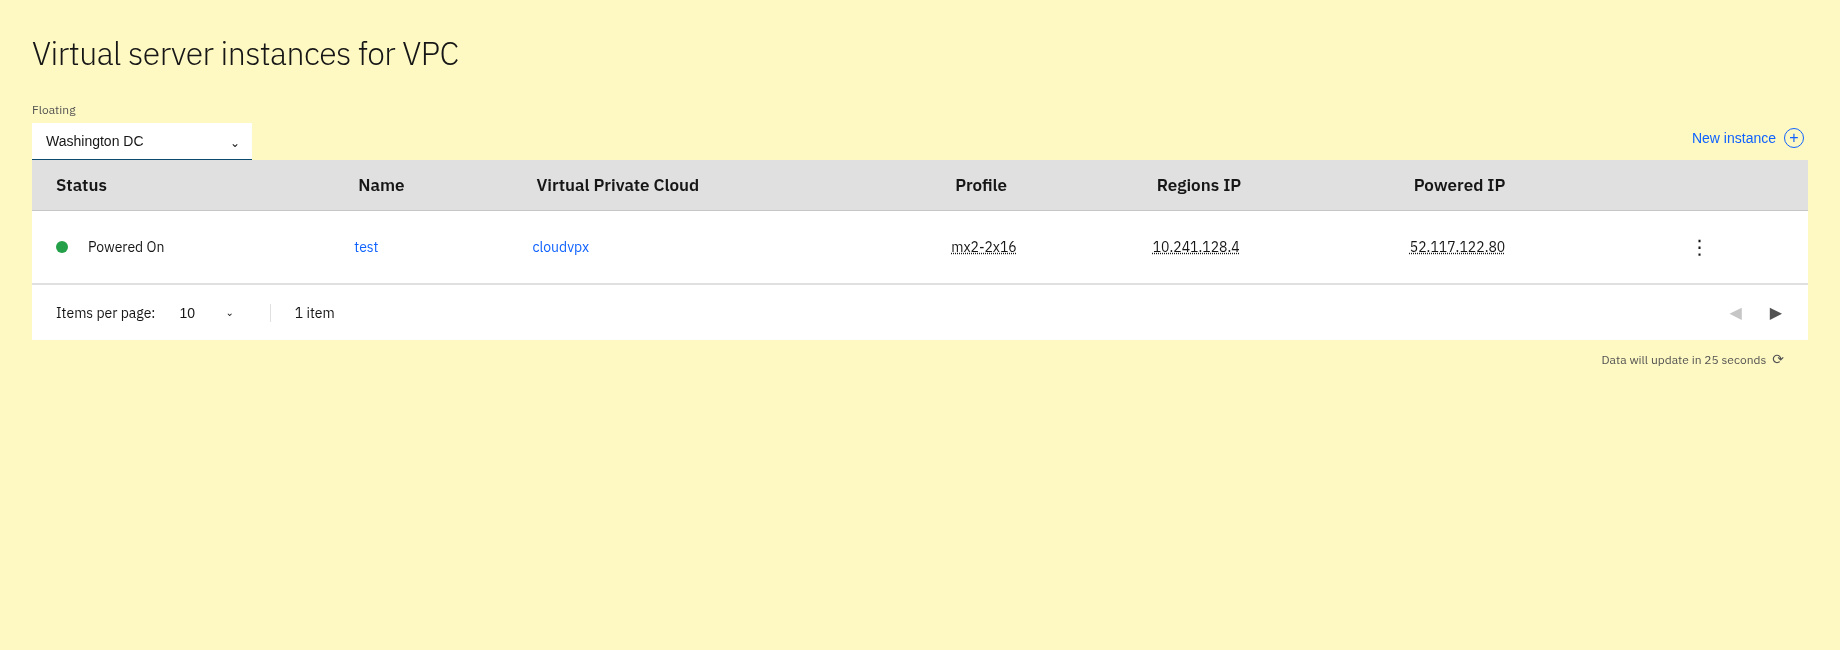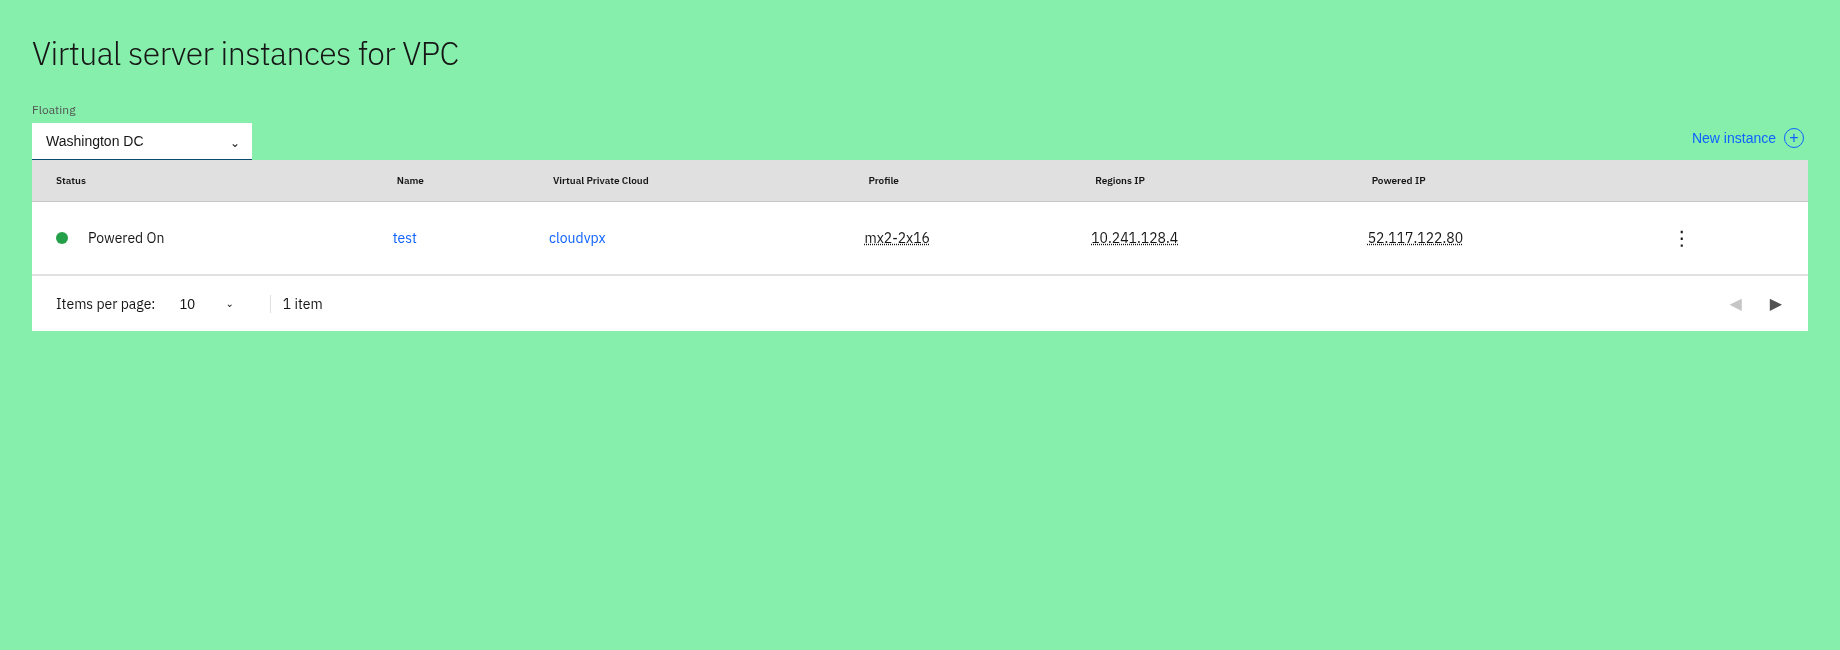--- a/index.html
+++ b/index.html
@@ -5,21 +5,21 @@
     * { box-sizing: border-box; margin: 0; padding: 0; }
     body {
       background: #f4f4f4;
       font-family: 'IBM Plex Sans', Arial, sans-serif;
       font-size: 14px;
       color: #161616;
       min-width: 1840px;
       min-height: 650px;
     }
     .page-container {
-      background: #86efac;
+      background: #fef9c3;
       padding: 32px 32px 0 32px;
       min-height: 650px;
     }
     .page-title {
       font-size: 32px;
       font-weight: 300;
       color: #161616;
       margin-bottom: 28px;
       letter-spacing: -0.5px;
     }
@@ -90,21 +90,21 @@
       border-collapse: collapse;
       background: #ffffff;
       margin-top: 0;
     }
     .data-table thead tr {
       background: #e0e0e0;
     }
     .data-table thead th {
       text-align: left;
       padding: 14px 20px;
-      font-size: 10px;
+      font-size: 17px;
       font-weight: 600;
       color: #161616;
       border-bottom: 1px solid #c6c6c6;
     }
     .data-table thead th:first-child {
       padding-left: 24px;
     }
     .data-table tbody tr {
       border-bottom: 1px solid #e0e0e0;
       background: #ffffff;
@@ -181,21 +181,21 @@
       align-items: center;
     }
     .per-page-chevron {
       pointer-events: none;
       font-size: 10px;
       color: #161616;
       margin-left: 2px;
     }
     .items-count {
       margin-left: 16px;
-      padding-left: 12px;
+      padding-left: 24px;
       border-left: 1px solid #e0e0e0;
       font-size: 14px;
       color: #161616;
     }
     .pagination-right {
       display: flex;
       align-items: center;
       gap: 8px;
     }
     .pagination-arrow-btn {
@@ -315,13 +315,17 @@
         </div>
         <span class="items-count">1 item</span>
       </div>
       <div class="pagination-right">
         <button class="pagination-arrow-btn" disabled="">◀</button>
         <button class="pagination-arrow-btn">▶</button>
       </div>
     </div>
   </div>
 
+  <div class="update-notice">
+    <span>Data will update in 25 seconds</span>
+    <span class="refresh-icon" title="Refresh" style="cursor:pointer;">⟳</span>
+  </div>
 </div>
 
 </body></html>

